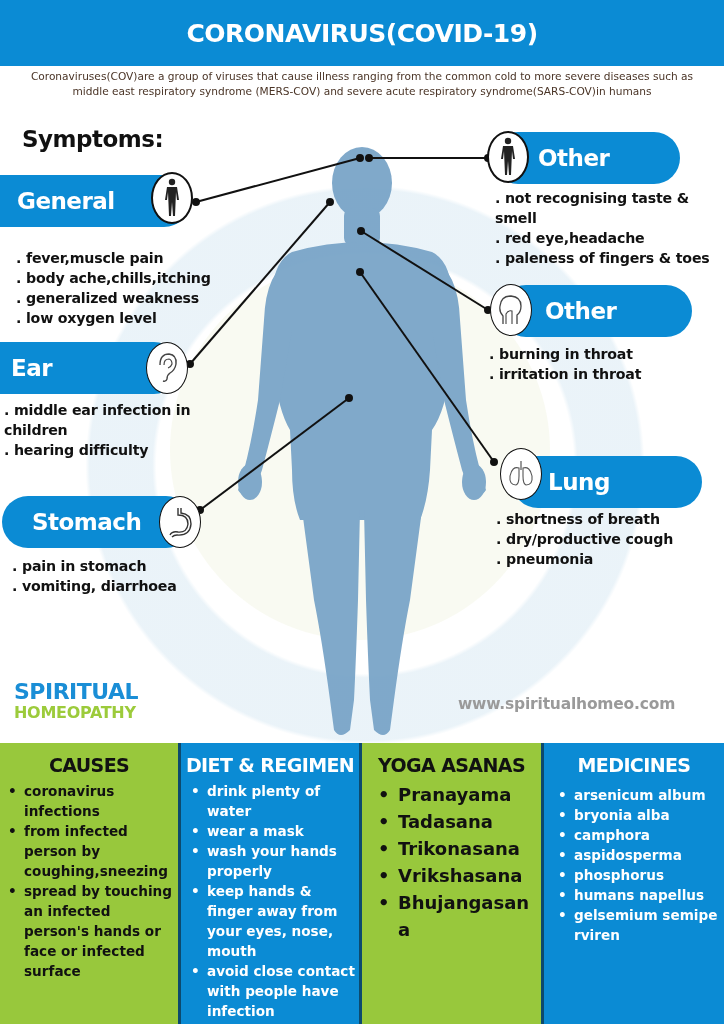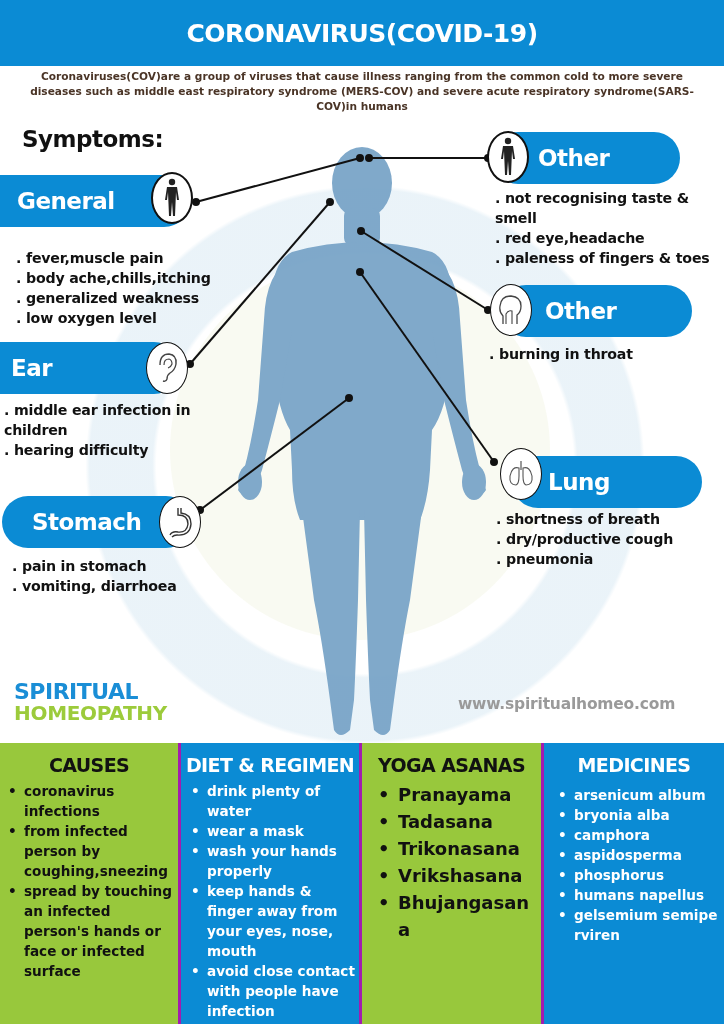--- a/index.html
+++ b/index.html
@@ -1,42 +1,42 @@
 <!DOCTYPE html>
 <html><head>
 <meta charset="utf-8">
 <style>
   * { box-sizing: border-box; margin: 0; padding: 0; }
   body { width: 724px; height: 1024px; background: #ffffff; font-family: "DejaVu Sans", sans-serif; position: relative; overflow: hidden; }
   .header { position: absolute; left: 0; top: 0; width: 724px; height: 66px; background: #0b8bd4; display: flex; align-items: center; justify-content: center; }
   .header h1 { color: #fff; font-family: "DejaVu Sans", sans-serif; font-weight: bold; font-size: 25px; letter-spacing: -0.5px; }
-  .intro { position: absolute; top: 69px; left: 30px; width: 664px; text-align: center; color: #4a3426; font-weight: bold; font-size: 10.6px; line-height: 15px; }
+  .intro { position: absolute; top: 69px; left: 30px; width: 664px; text-align: center; color: #4a3426; font-weight: normal; font-size: 10.6px; line-height: 15px; }
 
   
   .arc { position: absolute; border-radius: 50%; }
   .arc1 { left: 70px; top: 170px; width: 590px; height: 590px; background: radial-gradient(circle, rgba(236,244,250,0) 50%, rgba(232,242,248,0.9) 51%, rgba(232,242,248,0.9) 66%, rgba(255,255,255,0) 67%); }
   .arc2 { left: 170px; top: 260px; width: 380px; height: 380px; background: #f7f9ef; border-radius: 50%; opacity: 0.8; }
 
   .symptoms-title { position: absolute; left: 22px; top: 126px; font-weight: bold; font-size: 23px; color: #111; letter-spacing: -0.5px; }
 
   .pill { position: absolute; height: 52px; background: #0b8bd4; color: #fff; font-weight: bold; font-size: 23px; display: flex; align-items: center; letter-spacing: -0.5px; }
   .pill.left { border-radius: 0 26px 26px 0; }
   .pill.right { border-radius: 26px; }
   .pill.left-round { border-radius: 26px; }
   .icon-circle { position: absolute; width: 42px; height: 52px; border-radius: 50%; background: #fff; border: 2px solid #111; display: flex; align-items: center; justify-content: center; }
 
   .list { position: absolute; font-weight: bold; font-size: 14.2px; color: #111; line-height: 20px; letter-spacing: -0.2px; }
   .list div { white-space: nowrap; }
 
   .brand { position: absolute; left: 14px; top: 680px; font-weight: bold; }
   .brand .b1 { color: #1a8ed6; font-size: 22px; line-height: 24px; letter-spacing: -0.5px; }
-  .brand .b2 { color: #9ccb3b; font-size: 20px; line-height: 18px; letter-spacing: -0.3px; }
+  .brand .b2 { color: #9ccb3b; font-size: 16px; line-height: 18px; letter-spacing: -0.3px; }
   .url { position: absolute; left: 458px; top: 695px; color: #9a9a9a; font-weight: bold; font-size: 15.5px; letter-spacing: -0.2px; }
 
-  .cols { position: absolute; left: 0; top: 743px; width: 724px; height: 281px; display: flex; gap: 3px; background: #a21caf; }
+  .cols { position: absolute; left: 0; top: 743px; width: 724px; height: 281px; display: flex; gap: 3px; background: #0c4a6e; }
   .col { height: 100%; padding-top: 8px; }
   .col.green { background: #98c83c; color: #111; }
   .col.blue { background: #0b8bd4; color: #fff; }
   .col h2 { text-align: center; font-size: 19px; font-weight: bold; letter-spacing: -0.6px; line-height: 28px; white-space: nowrap; }
   .col ul { list-style: none; margin-top: 2px; }
   .col li { position: relative; font-weight: bold; font-size: 13.6px; line-height: 20px; }
   .col li::before { content: "•"; position: absolute; left: -16px; top: 0; }
   .col.yoga li { font-size: 18px; line-height: 27px; }
   .col.yoga li::before { left: -20px; }
 
@@ -162,20 +162,21 @@
   <span>Other</span>
 </div>
 <div class="icon-circle" style="left:490px;top:284px;border-width:1.5px;">
   <svg width="28" height="36" viewBox="0 0 28 36">
       <path d="M6 32 L6 24 Q2 20 3 14 Q4 4 14 4 Q24 5 24 14 Q24 20 20 23 L20 32" fill="none" stroke="#444" stroke-width="1.3"></path>
       <path d="M9 32 L9 22 Q11 18 15 19 L15 32" fill="none" stroke="#444" stroke-width="1.1"></path>
     </svg>
 </div>
 <div class="list" style="left:489px;top:344px;">
   <div>. burning in throat</div>
+  <div>. irritation in throat</div>
 </div>
 
 <div class="pill right" style="left:512px;top:448px;width:190px;padding-left:36px;margin-top:8px;">
   <span>Lung</span>
 </div>
 <div class="icon-circle" style="left:500px;top:448px;border-width:1.5px;">
   <svg width="30" height="32" viewBox="0 0 30 32">
       <path d="M15 3 L15 12" stroke="#555" stroke-width="1.2"></path>
       <path d="M13 10 Q6 8 4 18 Q3 27 10 27 Q13 26 13 18 Z" fill="none" stroke="#555" stroke-width="1.1"></path>
       <path d="M17 10 Q24 8 26 18 Q27 27 20 27 Q17 26 17 18 Z" fill="none" stroke="#555" stroke-width="1.1"></path>

